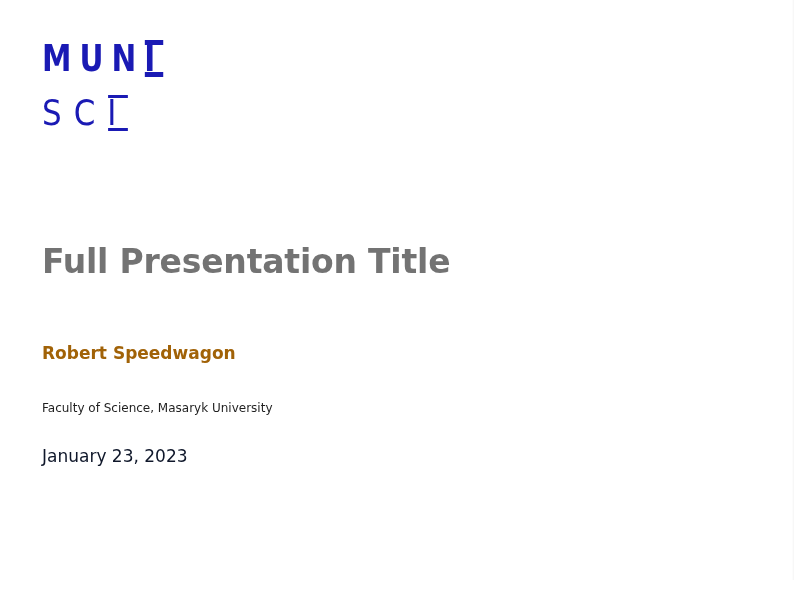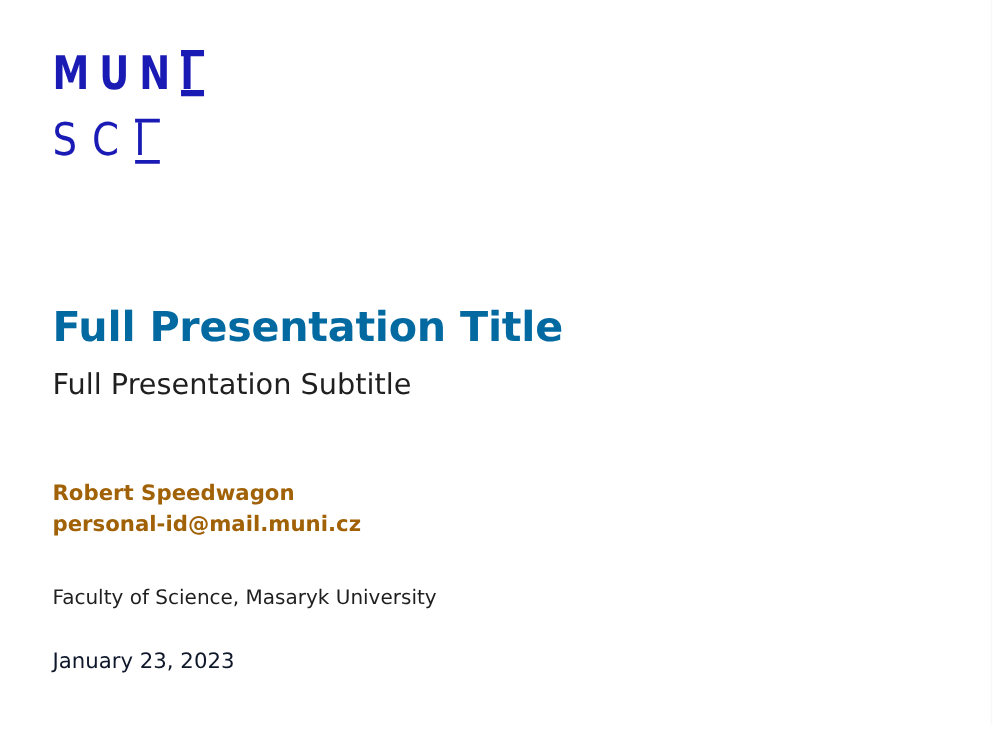--- a/index.html
+++ b/index.html
@@ -98,21 +98,21 @@
     position: absolute;
     left: 42px;
     top: 243px;
     width: 700px;
   }
 
   .title {
     font-family: "DejaVu Sans", sans-serif;
     font-weight: 700;
     font-size: 33px;
-    color: #0369a1;
+    color: #737373;
     line-height: 1.16;
     letter-spacing: -0.2px;
     margin: 0;
     white-space: nowrap;
   }
 
   .subtitle {
     font-family: "DejaVu Sans", sans-serif;
     font-weight: 400;
     font-size: 23px;
@@ -133,21 +133,21 @@
     font-size: 17px;
     color: #a16207;
     line-height: 1.5;
     margin: 0;
     white-space: nowrap;
   }
 
   .affiliation {
     font-family: "DejaVu Sans", sans-serif;
     font-weight: 400;
-    font-size: 16px;
+    font-size: 12px;
     color: #1f1f1f;
     line-height: 1.3;
     margin: 34px 0 0 0;
     white-space: nowrap;
   }
 
   .date {
     font-family: "DejaVu Sans", sans-serif;
     font-weight: 400;
     font-size: 17px;
@@ -164,25 +164,23 @@
 
   <div class="logo">
     <span class="logo-muni"><span>MUN</span><span class="slab-i">I</span></span>
     <span class="logo-sci"><span>SC</span><span class="slab-i">I</span></span>
   </div>
 
   <div class="content">
 
     <h1 class="title">Full Presentation Title</h1>
 
-    <p class="subtitle">Full Presentation Subtitle</p>
 
     <div class="author-block">
       <p class="author-name">Robert Speedwagon</p>
-      <p class="author-email">personal-id@mail.muni.cz</p>
     </div>
 
     <p class="affiliation">Faculty of Science, Masaryk University</p>
 
     <p class="date">January 23, 2023</p>
 
   </div>
 
 </div>
 

